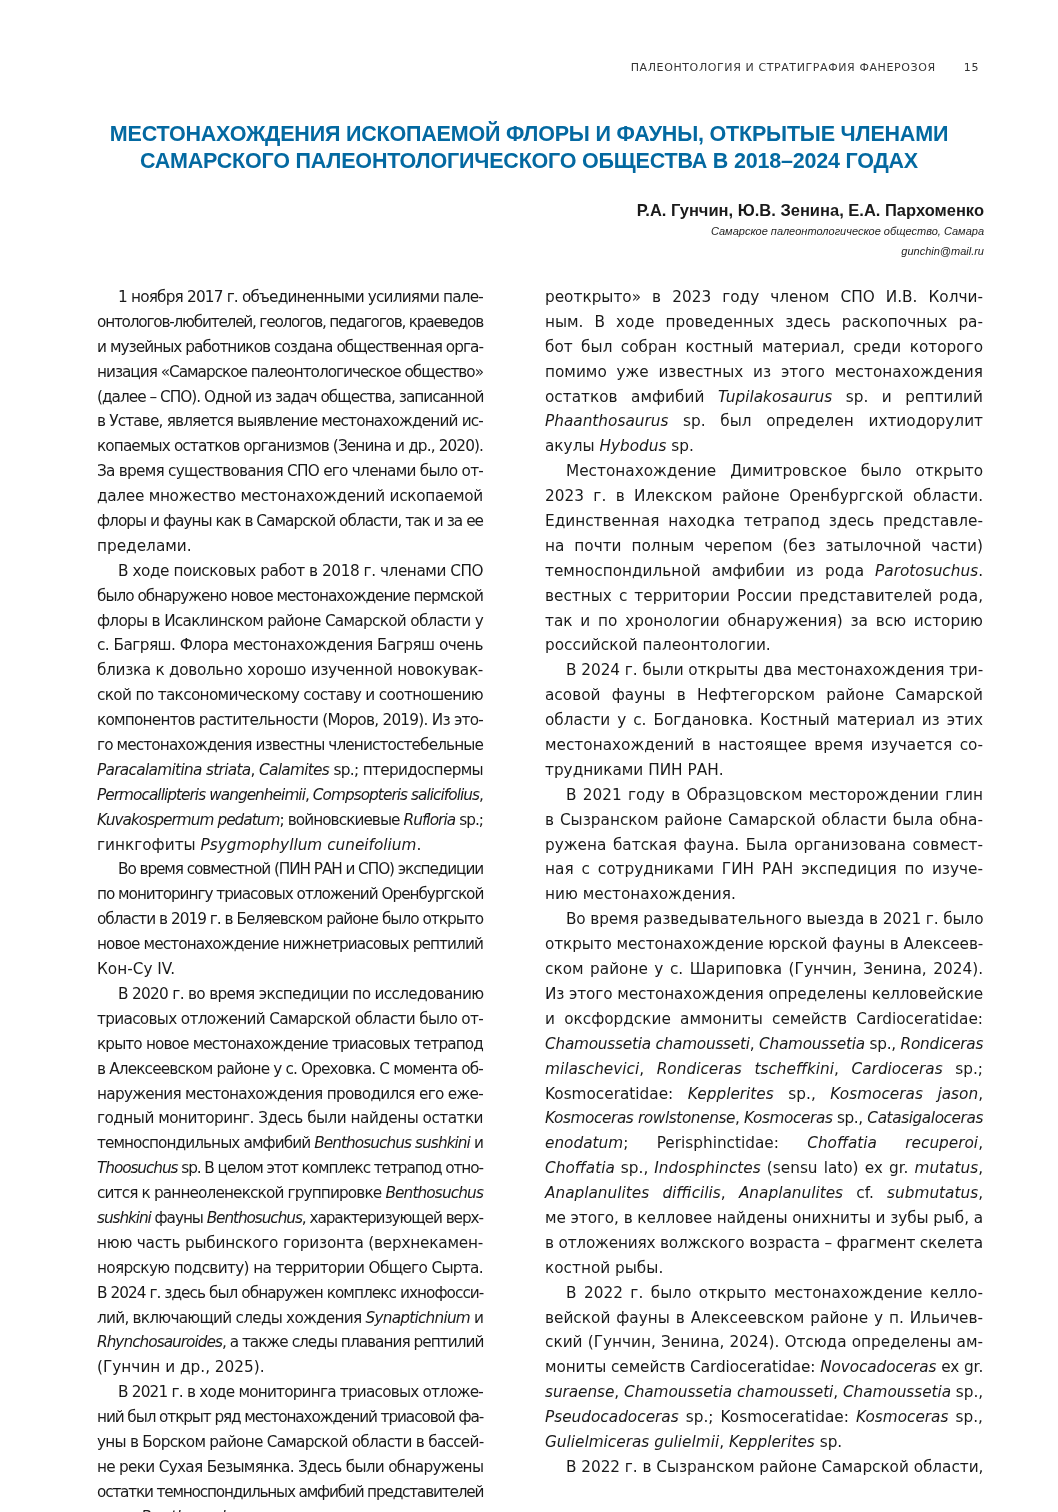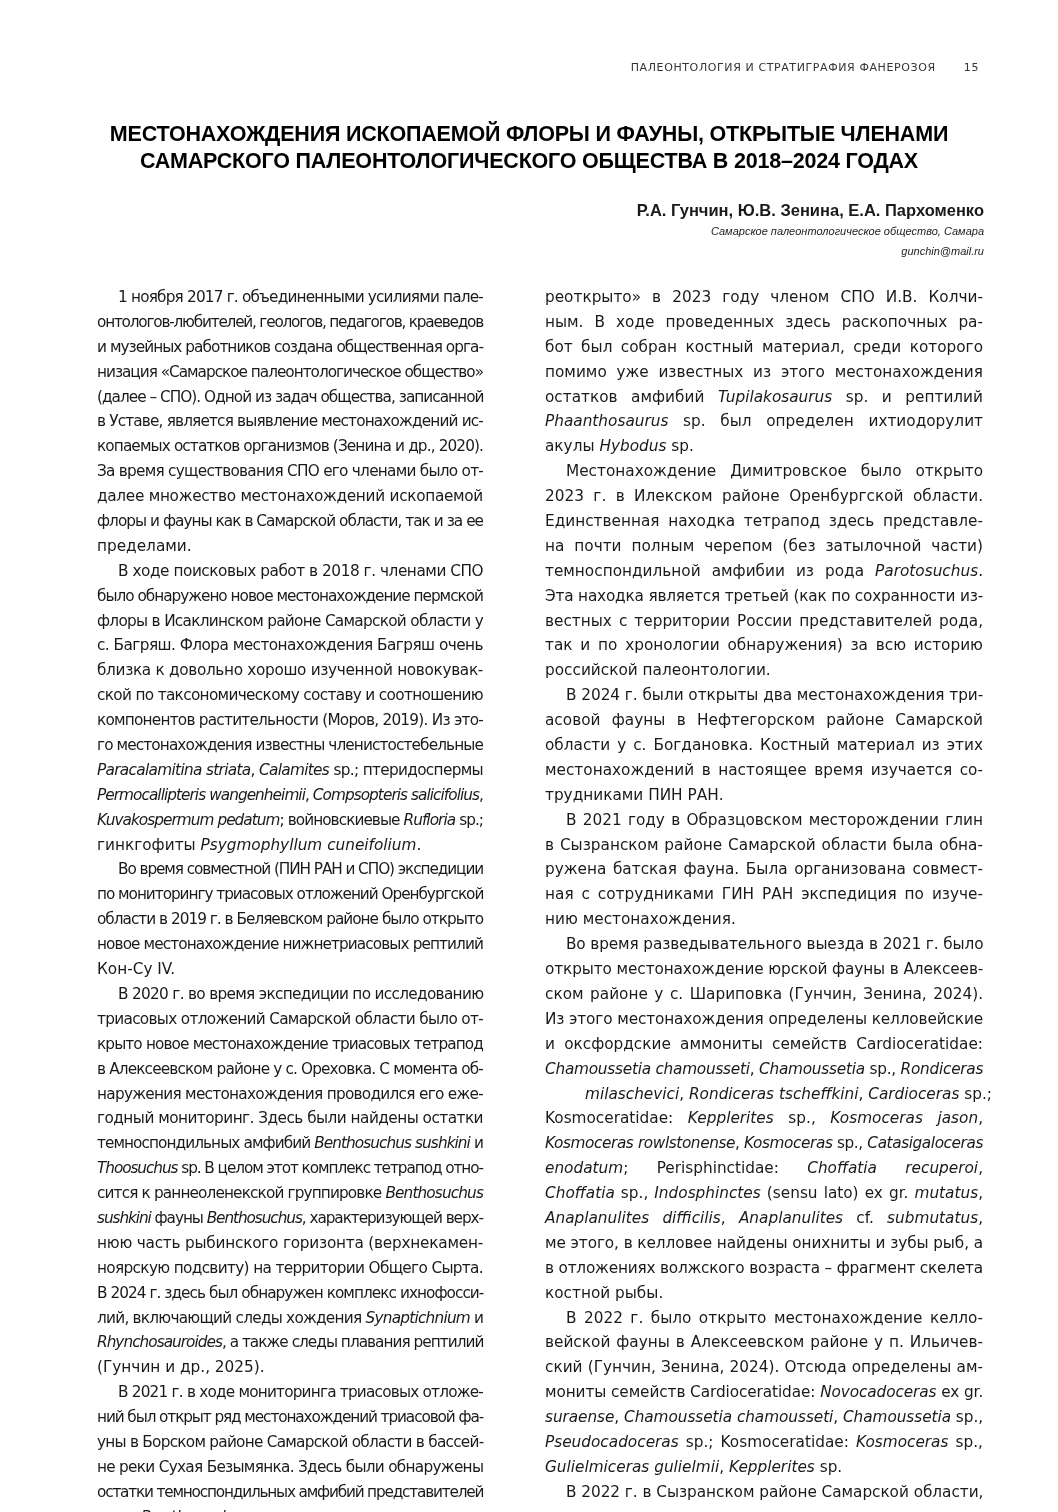--- a/index.html
+++ b/index.html
@@ -2,21 +2,21 @@
 <html><head>
 <meta charset="utf-8">
 <style>
   html,body{margin:0;padding:0;background:#fff;}
   body{width:1058px;height:1512px;position:relative;overflow:hidden;color:#1a1a1a;
        font-family:"DejaVu Sans",sans-serif;}
   .running-head{position:absolute;top:61px;right:79px;font-size:11px;letter-spacing:0.6px;color:#333;
        font-family:"DejaVu Sans",sans-serif;}
   .running-head .pn{margin-left:24px;}
   .title{position:absolute;top:121px;left:60px;width:938px;text-align:center;font-weight:bold;
-       font-family:"Liberation Sans",sans-serif;font-size:21.5px;line-height:27px;color:#000000;letter-spacing:-0.2px;}
+       font-family:"Liberation Sans",sans-serif;font-size:21.5px;line-height:27px;color:#0369a1;letter-spacing:-0.2px;}
   .authors{position:absolute;top:199px;right:74px;text-align:right;font-family:"Liberation Sans",sans-serif;}
   .authors .names{font-weight:bold;font-size:16.5px;line-height:22px;}
   .authors .aff,.authors .email{font-style:italic;font-size:11px;line-height:20px;color:#222;}
   .col{position:absolute;top:285px;font-size:15.3px;line-height:24.9px;}
   .col.left{left:97px;width:386px;}
   .col.right{left:545px;width:438px;}
   .line{display:block;text-align:justify;text-align-last:justify;white-space:nowrap;height:24.9px;overflow:visible;}
   .line.last{text-align-last:left;}
   .line.indent{padding-left:21px;}
   .col .line span.it{font-style:italic;}
@@ -98,41 +98,40 @@
     <span class="line" style="white-space: nowrap;">бот был собран костный материал, среди которого</span>
     <span class="line" style="white-space: nowrap;">помимо уже известных из этого местонахождения</span>
     <span class="line" style="white-space: nowrap;">остатков амфибий <span class="it">Tupilakosaurus</span> sp. и рептилий</span>
     <span class="line" style="white-space: nowrap;"><span class="it">Phaanthosaurus</span> sp. был определен ихтиодорулит</span>
     <span class="line last" style="white-space: nowrap;">акулы <span class="it">Hybodus</span> sp.</span>
     <span class="line indent" style="white-space: nowrap;">Местонахождение Димитровское было открыто</span>
     <span class="line" style="white-space: nowrap;">2023 г. в Илекском районе Оренбургской области.</span>
     <span class="line" style="white-space: nowrap;">Единственная находка тетрапод здесь представле-</span>
     <span class="line" style="white-space: nowrap;">на почти полным черепом (без затылочной части)</span>
     <span class="line" style="white-space: nowrap;">темноспондильной амфибии из рода <span class="it">Parotosuchus</span>.</span>
-    <span class="line" style="white-space: nowrap; letter-spacing: -0.192px;">Эта находка является третьей (как по сохранности из-</span>
     <span class="line" style="white-space: nowrap;">вестных с территории России представителей рода,</span>
     <span class="line" style="white-space: nowrap;">так и по хронологии обнаружения) за всю историю</span>
     <span class="line last" style="white-space: nowrap;">российской палеонтологии.</span>
     <span class="line indent" style="white-space: nowrap; letter-spacing: -0.043px;">В 2024 г. были открыты два местонахождения три-</span>
     <span class="line" style="white-space: nowrap;">асовой фауны в Нефтегорском районе Самарской</span>
     <span class="line" style="white-space: nowrap;">области у с. Богдановка. Костный материал из этих</span>
     <span class="line" style="white-space: nowrap;">местонахождений в настоящее время изучается со-</span>
     <span class="line last" style="white-space: nowrap;">трудниками ПИН РАН.</span>
     <span class="line indent" style="white-space: nowrap;">В 2021 году в Образцовском месторождении глин</span>
     <span class="line" style="white-space: nowrap;">в Сызранском районе Самарской области была обна-</span>
     <span class="line" style="white-space: nowrap;">ружена батская фауна. Была организована совмест-</span>
     <span class="line" style="white-space: nowrap;">ная с сотрудниками ГИН РАН экспедиция по изуче-</span>
     <span class="line last" style="white-space: nowrap;">нию местонахождения.</span>
     <span class="line indent" style="white-space: nowrap; letter-spacing: -0.125px;">Во время разведывательного выезда в 2021 г. было</span>
     <span class="line" style="white-space: nowrap; letter-spacing: -0.104px;">открыто местонахождение юрской фауны в Алексеев-</span>
     <span class="line" style="white-space: nowrap;">ском районе у с. Шариповка (Гунчин, Зенина, 2024).</span>
     <span class="line" style="white-space: nowrap; letter-spacing: -0.125px;">Из этого местонахождения определены келловейские</span>
     <span class="line" style="white-space: nowrap;">и оксфордские аммониты семейств Cardioceratidae:</span>
     <span class="line" style="white-space: nowrap; letter-spacing: -0.241px;"><span class="it">Chamoussetia chamousseti</span>, <span class="it">Chamoussetia</span> sp., <span class="it">Rondiceras</span></span>
-    <span class="line" style="white-space: nowrap; margin-left: 40px;"><span class="it">milaschevici</span>, <span class="it">Rondiceras tscheffkini</span>, <span class="it">Cardioceras</span> sp.;</span>
+    <span class="line" style="white-space: nowrap;"><span class="it">milaschevici</span>, <span class="it">Rondiceras tscheffkini</span>, <span class="it">Cardioceras</span> sp.;</span>
     <span class="line" style="white-space: nowrap;">Kosmoceratidae: <span class="it">Kepplerites</span> sp., <span class="it">Kosmoceras jason</span>,</span>
     <span class="line" style="white-space: nowrap; letter-spacing: -0.411px;"><span class="it">Kosmoceras rowlstonense</span>, <span class="it">Kosmoceras</span> sp., <span class="it">Catasigaloceras</span></span>
     <span class="line" style="white-space: nowrap;"><span class="it">enodatum</span>; Perisphinctidae: <span class="it">Choffatia recuperoi</span>,</span>
     <span class="line" style="white-space: nowrap;"><span class="it">Choffatia</span> sp., <span class="it">Indosphinctes</span> (sensu lato) ex gr. <span class="it">mutatus</span>,</span>
     <span class="line" style="white-space: nowrap;"><span class="it">Anaplanulites difficilis</span>, <span class="it">Anaplanulites</span> cf. <span class="it">submutatus</span>,</span>
     <span class="line" style="white-space: nowrap; letter-spacing: -0.098px;">ме этого, в келловее найдены онихниты и зубы рыб, а</span>
     <span class="line" style="white-space: nowrap; letter-spacing: -0.2px;">в отложениях волжского возраста – фрагмент скелета</span>
     <span class="line last" style="white-space: nowrap;">костной рыбы.</span>
     <span class="line indent" style="white-space: nowrap;">В 2022 г. было открыто местонахождение келло-</span>
     <span class="line" style="white-space: nowrap;">вейской фауны в Алексеевском районе у п. Ильичев-</span>

